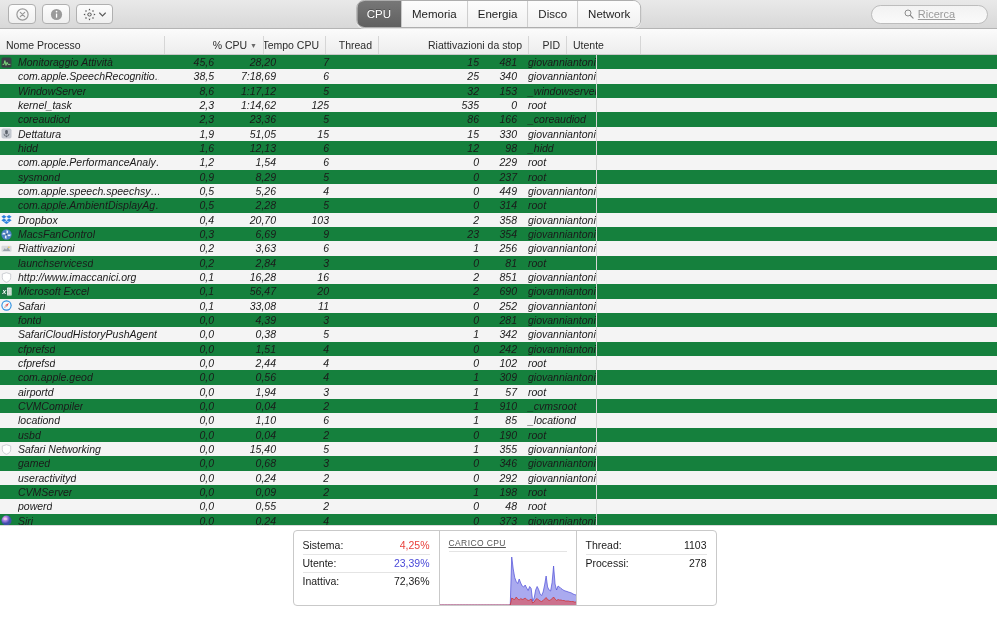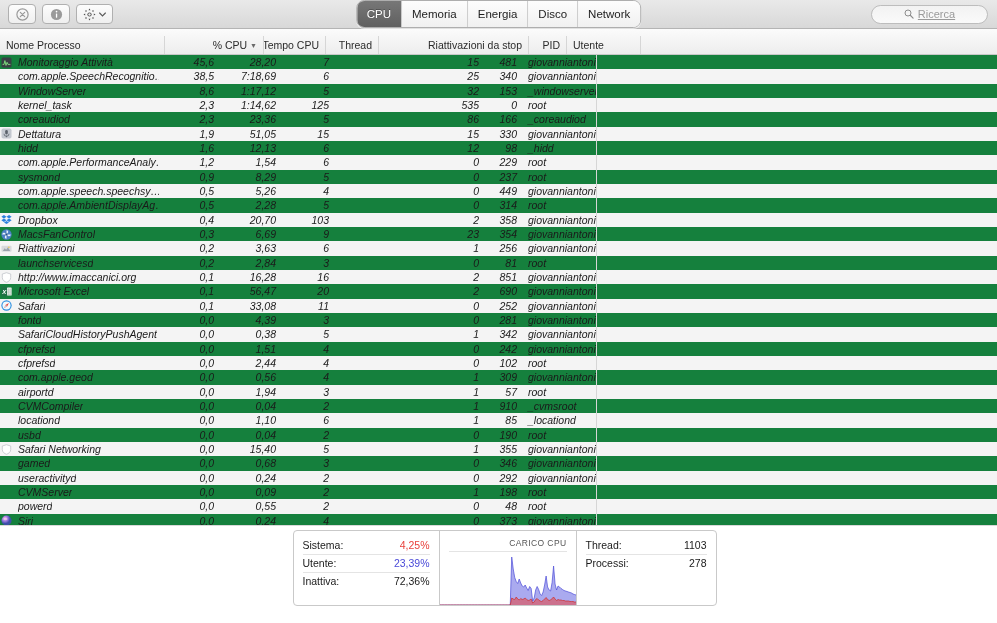--- a/index.html
+++ b/index.html
@@ -186,27 +186,28 @@
     font-size: 10.5px;
     color: #1a1a1a;
     padding: 2px 0;
     border-bottom: 1px solid #e4e4e4;
     line-height: 13px;
   }
   .srow:last-child { border-bottom: none; }
   .sval { font-variant-numeric: tabular-nums; }
 
   .chart-title {
-    text-align: right;
+    text-align: left;
     font-size: 8.5px;
     letter-spacing: 0.4px;
     color: #555555;
     padding: 7px 0 3px 0;
     border-bottom: 1px solid #e4e4e4;
     margin: 0 9px;
+    text-decoration: underline;
   }
   .chart-area {
     position: absolute;
     left: 0; right: 0; top: 24px; bottom: 0;
   }
   .chart-area svg { display: block; width: 100%; height: 100%; }
 </style>
 </head>
 <body>
 

